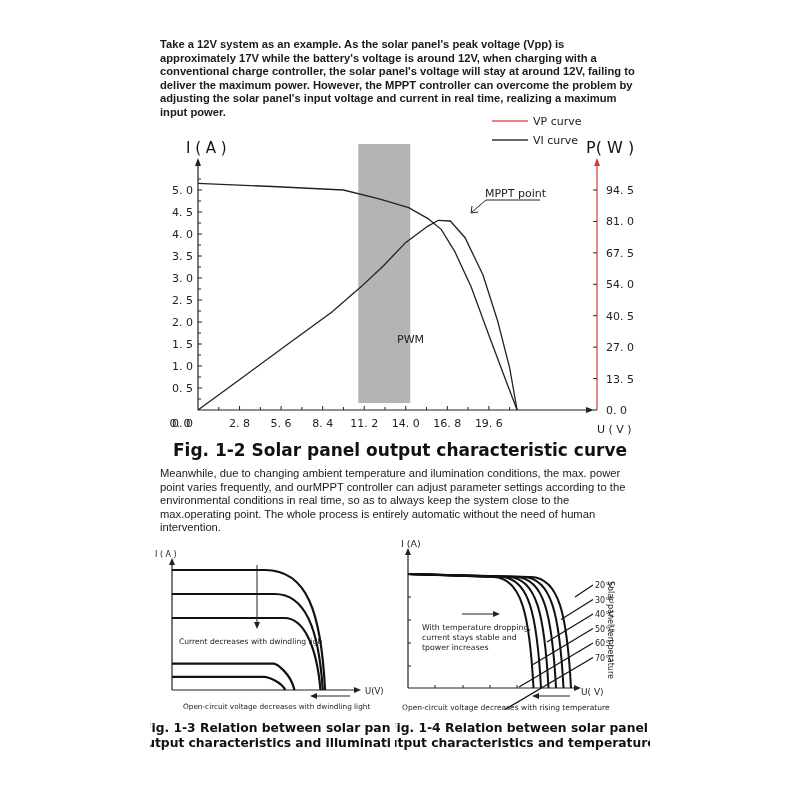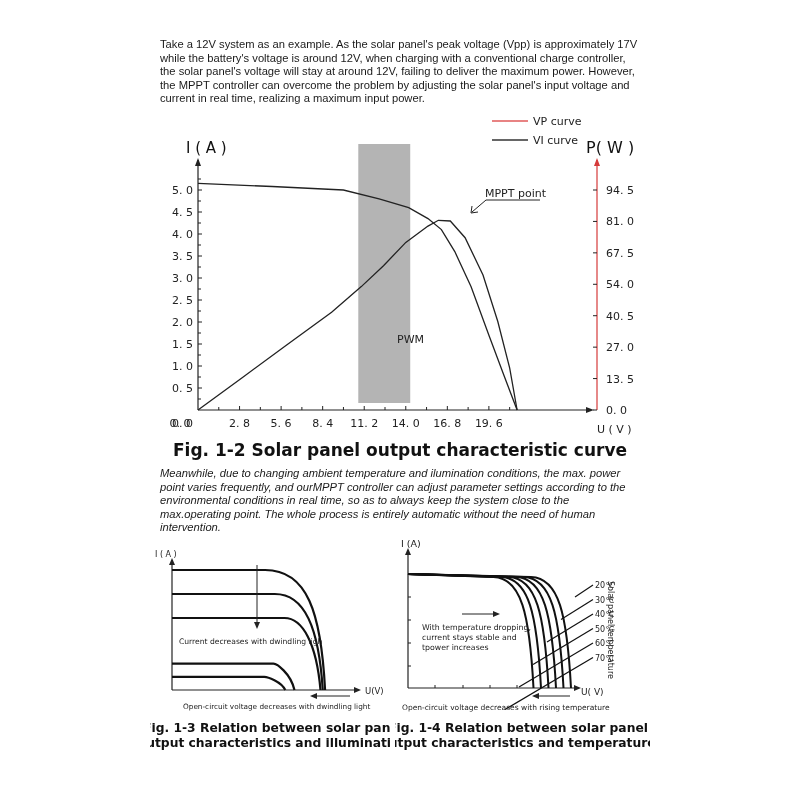--- a/index.html
+++ b/index.html
@@ -1,19 +1,19 @@
 <!DOCTYPE html>
 <html><head>
 <meta charset="utf-8">
 <style>
   html, body { margin:0; padding:0; background:#ffffff; }
   body { width:800px; height:800px; position:relative; overflow:hidden; font-family:"Liberation Sans", sans-serif; color:#111; }
   .para { position:absolute; font-family:"Liberation Sans", sans-serif; font-size:11.2px; line-height:13.6px; color:#1a1a1a; }
-  #para1 { left:160px; top:38px; width:480px; }
-  #para2 { left:160px; top:467px; width:480px;font-style:italic; }
+  #para1 { left:160px; top:38px; width:480px;font-weight:bold; }
+  #para2 { left:160px; top:467px; width:480px; }
   svg text { font-family:"DejaVu Sans", sans-serif; }
   .fig-caption { font-family:"DejaVu Sans", sans-serif; font-weight:bold; fill:#111; }
 </style>
 </head>
 <body>
 
 <div id="para1" class="para">Take a 12V system as an example. As the solar panel's peak voltage (Vpp) is approximately 17V while the battery's voltage is around 12V, when charging with a conventional charge controller, the solar panel's voltage will stay at around 12V, failing to deliver the maximum power. However, the MPPT controller can overcome the problem by adjusting the solar panel's input voltage and current in real time, realizing a maximum input power.</div>
 <div id="para2" class="para">Meanwhile, due to changing ambient temperature and ilumination conditions, the max. power point varies frequently, and ourMPPT controller can adjust parameter settings according to the environmental conditions in real time, so as to always keep the system close to the max.operating point. The whole process is entirely automatic without the need of human intervention.</div>
 
 <svg id="main-chart" width="800" height="470" style="position:absolute;left:0;top:0;">

